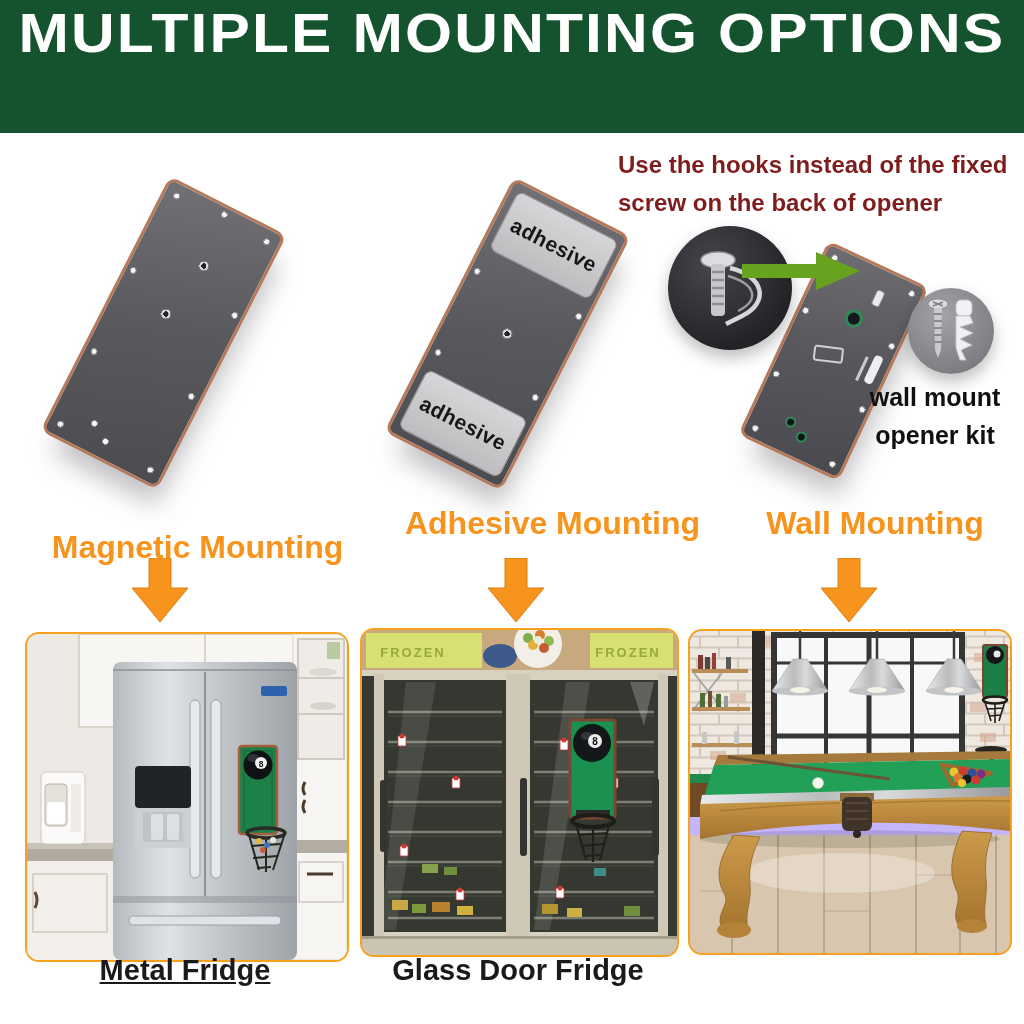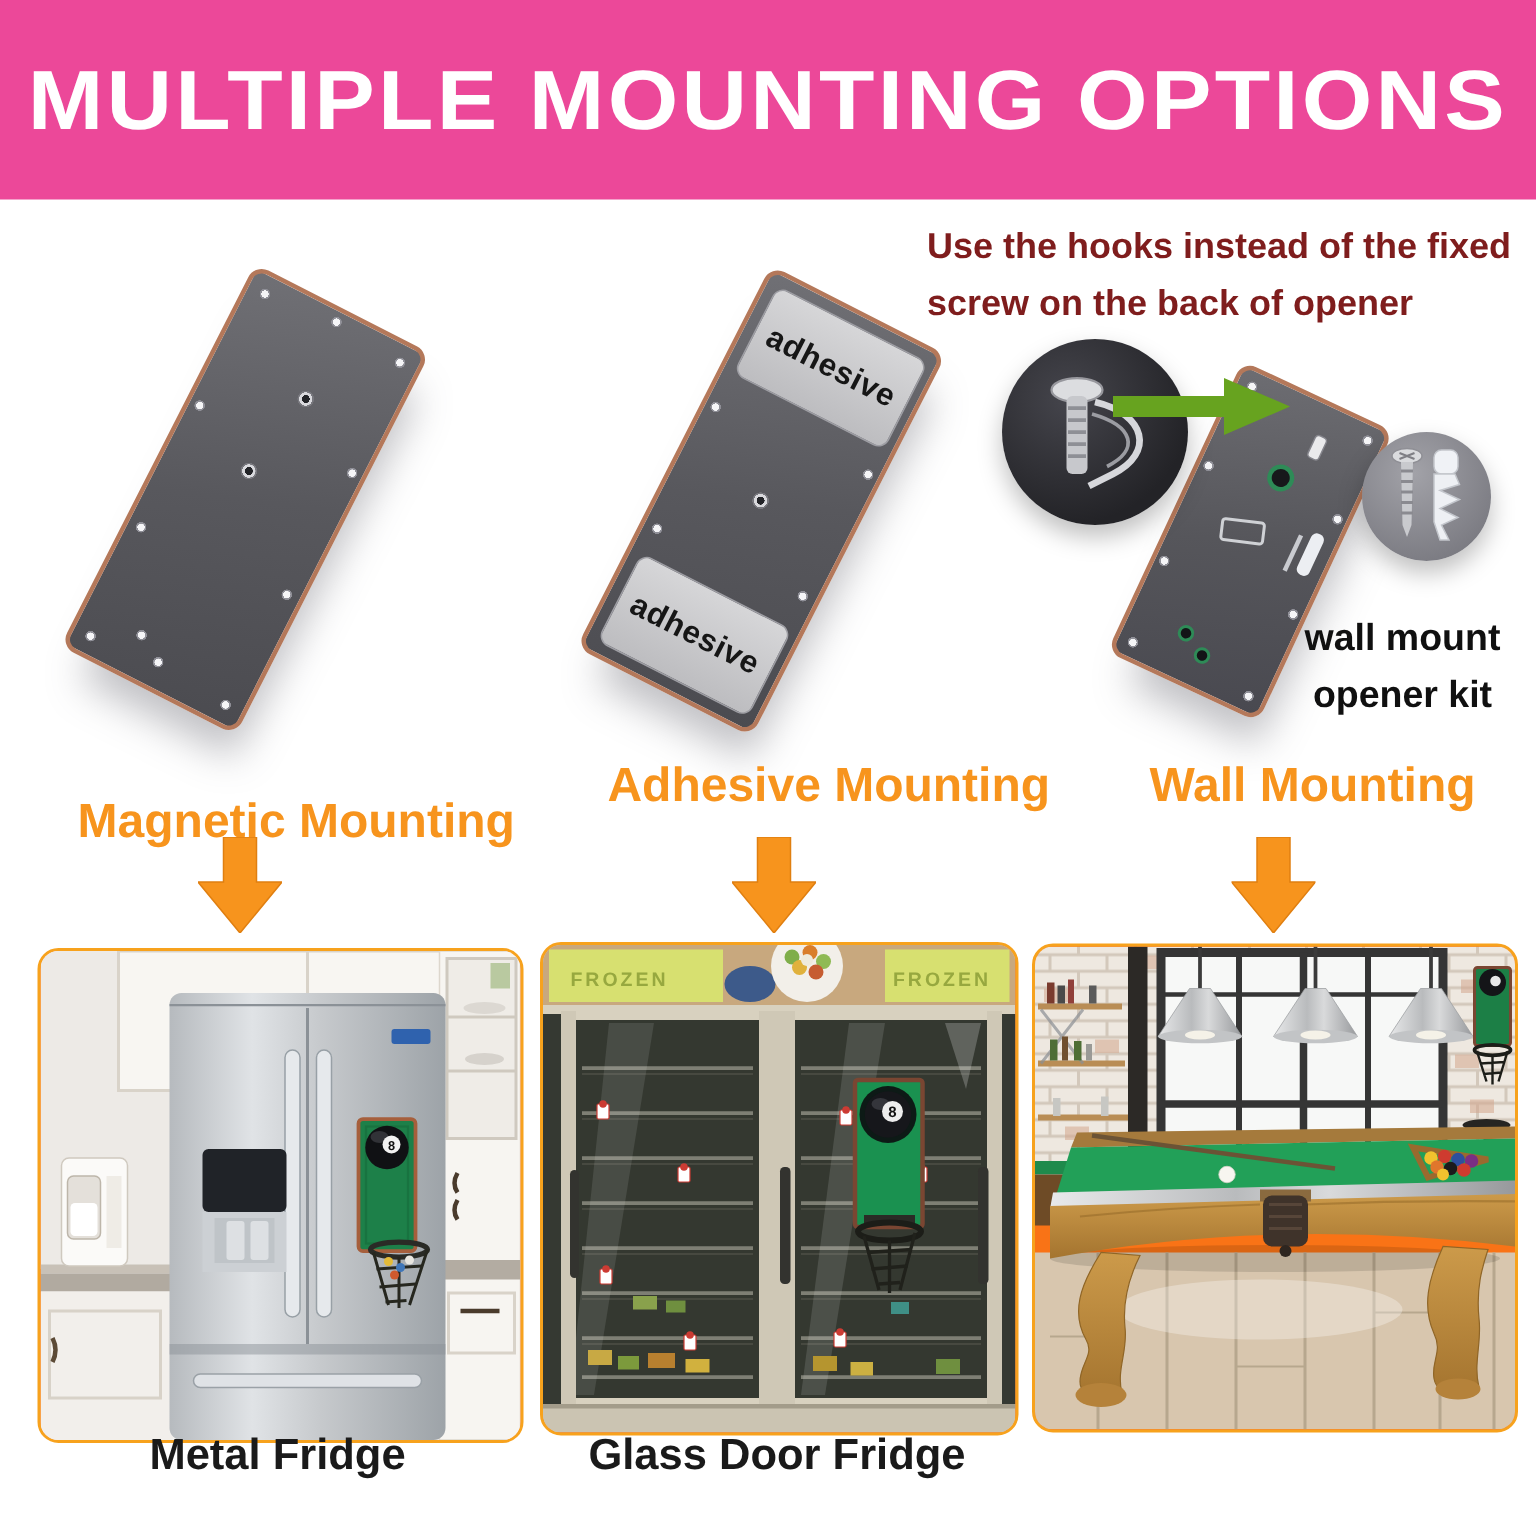--- a/index.html
+++ b/index.html
@@ -1,29 +1,29 @@
 <!DOCTYPE html>
 <html><head>
 <meta charset="utf-8">
 <style>
   html,body{margin:0;padding:0;background:#fff;}
   .stage{position:relative;width:1024px;height:1024px;background:#fff;overflow:hidden;
          font-family:"Liberation Sans", sans-serif;}
 
   
-  .banner{position:absolute;left:0;top:0;width:1024px;height:133px;background:#ec4899;
-          display:flex;align-items:center;justify-content:center;}
+  .banner{position:absolute;left:0;top:0;width:1024px;height:133px;background:#14532d;
+          display:flex;justify-content:center;}
   .banner h1{margin:0;color:#fff;font-size:56px;font-weight:bold;letter-spacing:2px;
              transform:scaleX(1.08);white-space:nowrap;}
 
   
   .hook-note{position:absolute;left:618px;top:146px;width:402px;font-weight:bold;
              font-size:24px;color:#7f1d1d;line-height:38px;}
   .wallkit-note{position:absolute;left:852px;top:378px;width:166px;text-align:center;
-             font-weight:bold;font-size:25px;color:#101010;line-height:38px;margin-top:28px;}
+             font-weight:bold;font-size:25px;color:#101010;line-height:38px;}
 
   
   .panel{position:absolute;border:3px solid #b4785a;border-radius:10px;
          box-shadow:14px 22px 26px -8px rgba(90,90,100,.38);}
   .panel-magnetic,.panel-adhesive{width:125px;height:280px;}
   .panel-magnetic{left:98px;top:190px;transform:rotate(27deg);
     background-image:
       radial-gradient(circle 4px at 12px 12px,#f5f5f7 0 2.4px,#8f8f97 2.5px 3.4px,transparent 3.6px),
       radial-gradient(circle 4px at 113px 12px,#f5f5f7 0 2.4px,#8f8f97 2.5px 3.4px,transparent 3.6px),
       radial-gradient(circle 4px at 12px 268px,#f5f5f7 0 2.4px,#8f8f97 2.5px 3.4px,transparent 3.6px),
@@ -91,27 +91,27 @@
   
   .opt-label{position:absolute;top:505px;font-size:32px;font-weight:bold;color:#f7941d;
              text-align:center;white-space:nowrap;}
   #label-magnetic{left:20px;width:355px;margin-top:24px;}
   #label-adhesive{left:385px;width:335px;}
   #label-wall{left:730px;width:290px;}
   .down-arrow{position:absolute;top:558px;}
   #arrow-magnetic{left:132px}#arrow-adhesive{left:488px}#arrow-wall{left:821px}
 
   
-  .photo{position:absolute;border:2px solid #f7a21d;border-radius:14px;overflow:hidden;background:#f97316;}
+  .photo{position:absolute;border:2px solid #f7a21d;border-radius:14px;overflow:hidden;background:#c4b5fd;}
   #photo-metal{left:25px;top:632px;width:320px;height:326px;}
   #photo-glass{left:360px;top:628px;width:315px;height:325px;}
   #photo-billiard{left:688px;top:629px;width:320px;height:322px;}
   .photo svg{display:block;width:100%;height:100%;}
   .caption{position:absolute;top:954px;font-size:29px;font-weight:bold;color:#1a1a1a;text-align:center;}
-  #cap-metal{left:25px;width:320px;}
+  #cap-metal{left:25px;width:320px;text-decoration:underline;}
   #cap-glass{left:358px;width:320px;}
   #cap-billiard{left:688px;width:320px;}
 </style>
 </head>
 <body>
 
 <div class="stage">
 
   <header class="banner">
     <h1>MULTIPLE MOUNTING OPTIONS</h1>

